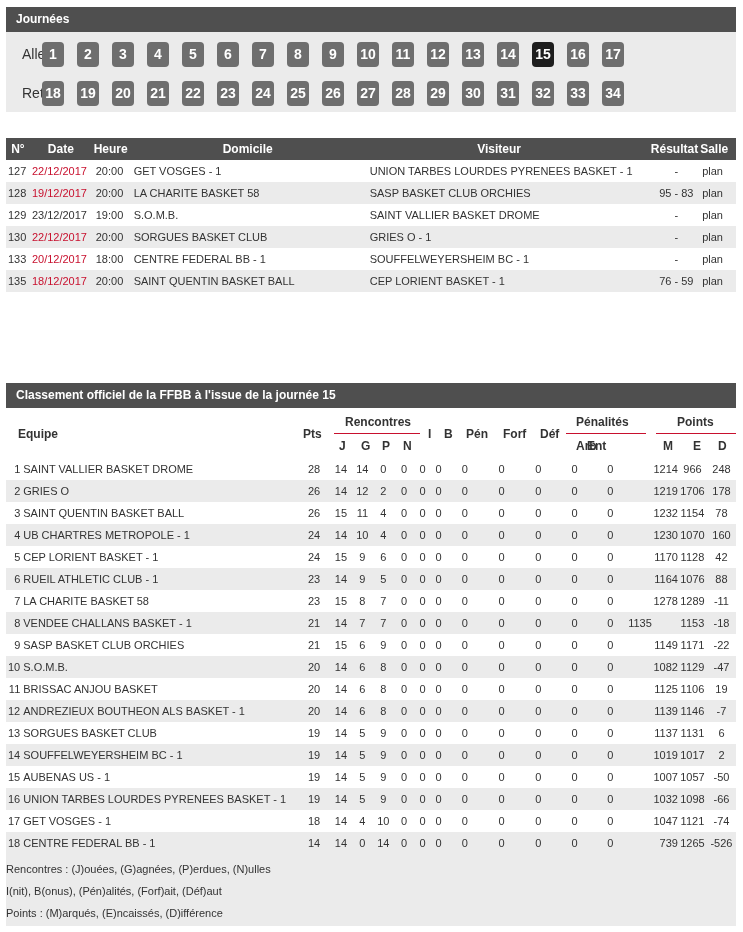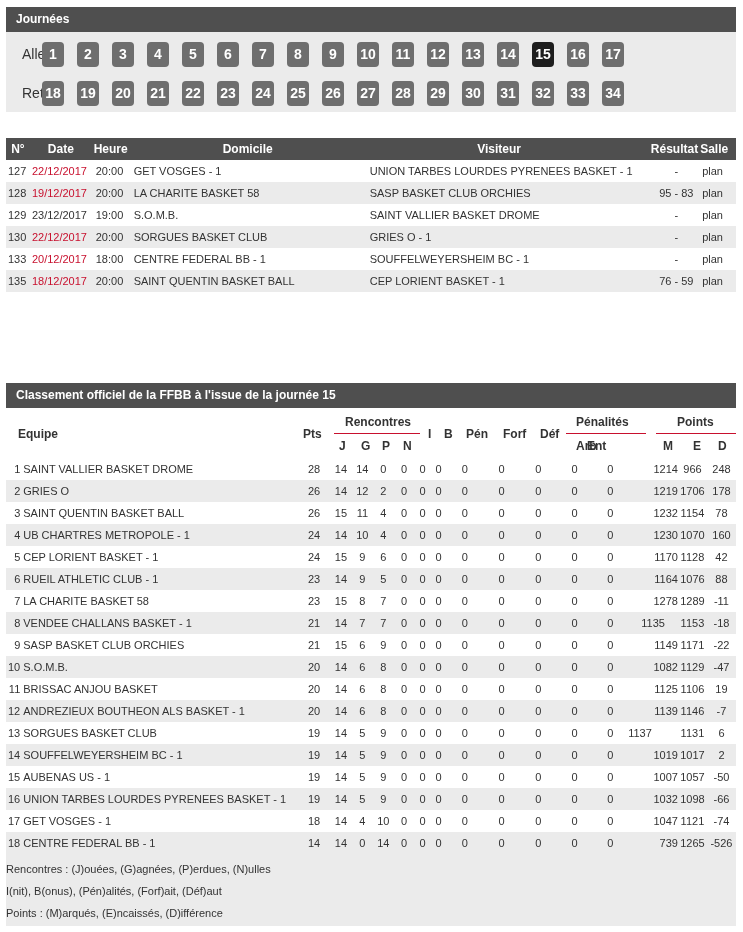--- a/index.html
+++ b/index.html
@@ -374,21 +374,21 @@
             <td style="">7</td>
             <td style="">7</td>
             <td style="">0</td>
             <td style="">0</td>
             <td style="">0</td>
             <td style="">0</td>
             <td style="">0</td>
             <td style="">0</td>
             <td style="">0</td>
             <td style="">0</td>
-            <td style="text-align:center">1135</td>
+            <td style="text-align:left">1135</td>
             <td style="">1153</td>
             <td style="">-18</td>
           </tr>
           <tr>
             <td style="text-align:right;padding-left:2px">9</td>
             <td style="text-align:left;padding-left:3px">SASP BASKET CLUB ORCHIES</td>
             <td style="">21</td>
             <td style="">15</td>
             <td style="">6</td>
             <td style="">9</td>
@@ -469,21 +469,21 @@
             <td style="">5</td>
             <td style="">9</td>
             <td style="">0</td>
             <td style="">0</td>
             <td style="">0</td>
             <td style="">0</td>
             <td style="">0</td>
             <td style="">0</td>
             <td style="">0</td>
             <td style="">0</td>
-            <td style="text-align:left">1137</td>
+            <td style="text-align:right">1137</td>
             <td style="">1131</td>
             <td style="">6</td>
           </tr>
           <tr>
             <td style="text-align:right;padding-left:2px">14</td>
             <td style="text-align:left;padding-left:3px">SOUFFELWEYERSHEIM BC - 1</td>
             <td style="">19</td>
             <td style="">14</td>
             <td style="">5</td>
             <td style="">9</td>

